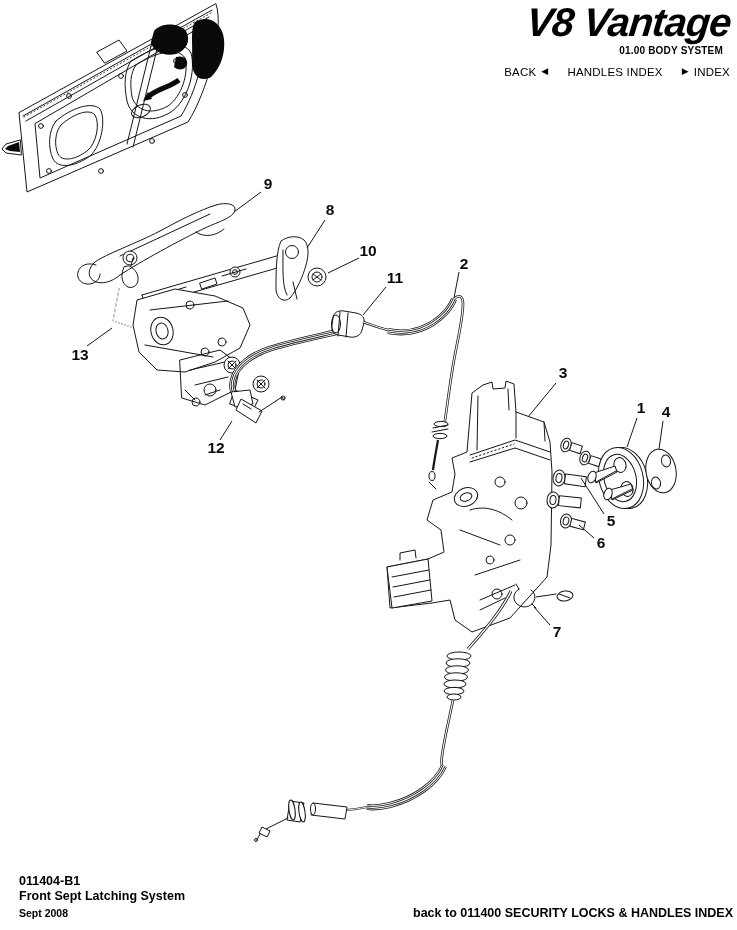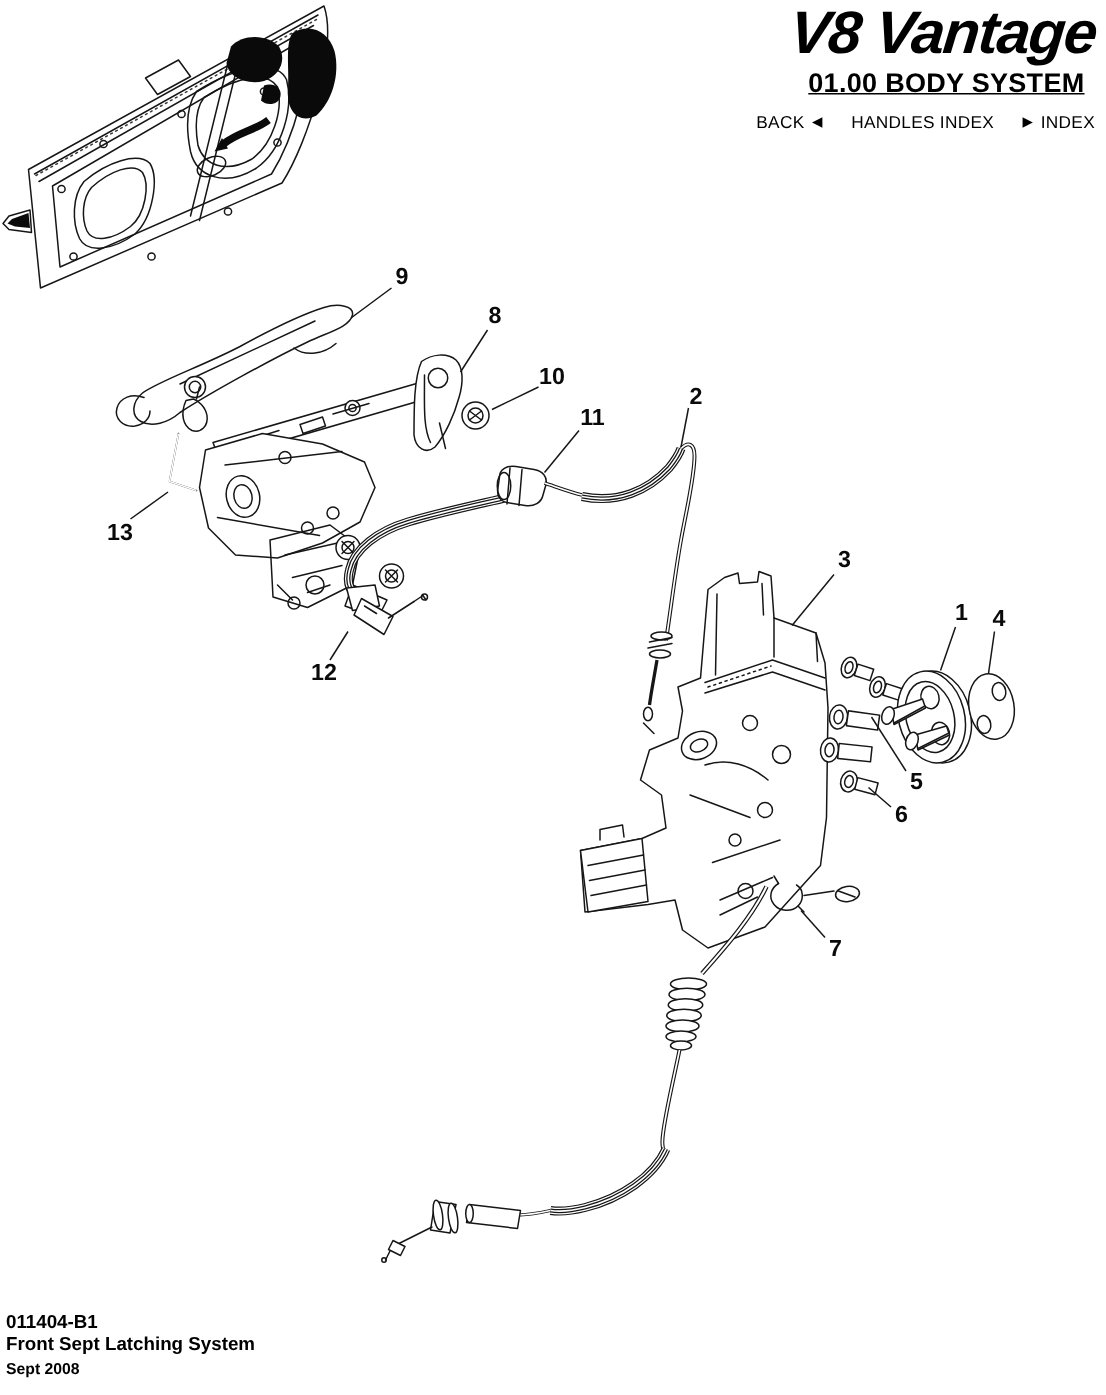--- a/index.html
+++ b/index.html
@@ -2,28 +2,28 @@
 <html><head>
 <meta charset="utf-8">
 <style>
   html,body{margin:0;padding:0;background:#fff;}
   .page{position:relative;width:737px;height:930px;background:#ffffff;overflow:hidden;
         font-family:"Liberation Sans",sans-serif;color:#000;}
   
   .header{position:absolute;top:0;right:0;text-align:right;}
   .logo{margin:2px 6px 0 0;font-size:40px;font-weight:bold;font-style:italic;
         letter-spacing:-1px;transform:skewX(-6deg);transform-origin:right;line-height:1.0;}
-  .section-title{margin:3px 14px 0 0;font-size:18px;font-weight:bold;letter-spacing:.2px;text-decoration:underline;}
+  .section-title{margin:3px 14px 0 0;font-size:10px;font-weight:bold;letter-spacing:.2px;}
   .nav{margin:10px 7px 0 0;font-size:11.5px;font-weight:normal;letter-spacing:.2px;
        display:flex;justify-content:flex-end;align-items:center;gap:5px;}
   .nav .gap{display:inline-block;width:9px;}
   .nav .tri{font-size:9px;position:relative;top:-1px;}
   .nav span{cursor:pointer;}
   
-  .footer-left{position:absolute;left:4px;top:874px;line-height:1.18;}
+  .footer-left{position:absolute;left:19px;top:874px;line-height:1.18;}
   .doc-number,.doc-title{font-size:12.5px;font-weight:bold;}
   .doc-date{font-size:10.5px;font-weight:bold;margin-top:3px;}
   .footer-right{position:absolute;right:4px;top:906px;font-size:12.5px;font-weight:bold;cursor:pointer;}
   
   svg.diagram{position:absolute;left:0;top:0;}
   svg .ln{stroke:#161616;fill:none;stroke-width:1;stroke-linejoin:round;stroke-linecap:round;}
   svg .lnw{stroke:#161616;fill:#fff;stroke-width:1;stroke-linejoin:round;}
   svg .blk{fill:#0a0a0a;stroke:none;}
   svg text.callout{font-family:"Liberation Sans",sans-serif;font-size:15.5px;font-weight:bold;
                    fill:#0a0a0a;text-anchor:middle;}
@@ -336,14 +336,15 @@
       <span class="tri">▶</span>
       <span>INDEX</span>
     </div>
   </div>
 
   <div class="footer-left">
     <div class="doc-number">011404-B1</div>
     <div class="doc-title">Front Sept Latching System</div>
     <div class="doc-date">Sept 2008</div>
   </div>
+  <div class="footer-right">back to 011400 SECURITY LOCKS &amp; HANDLES INDEX</div>
 
 </div>
 
 </body></html>

